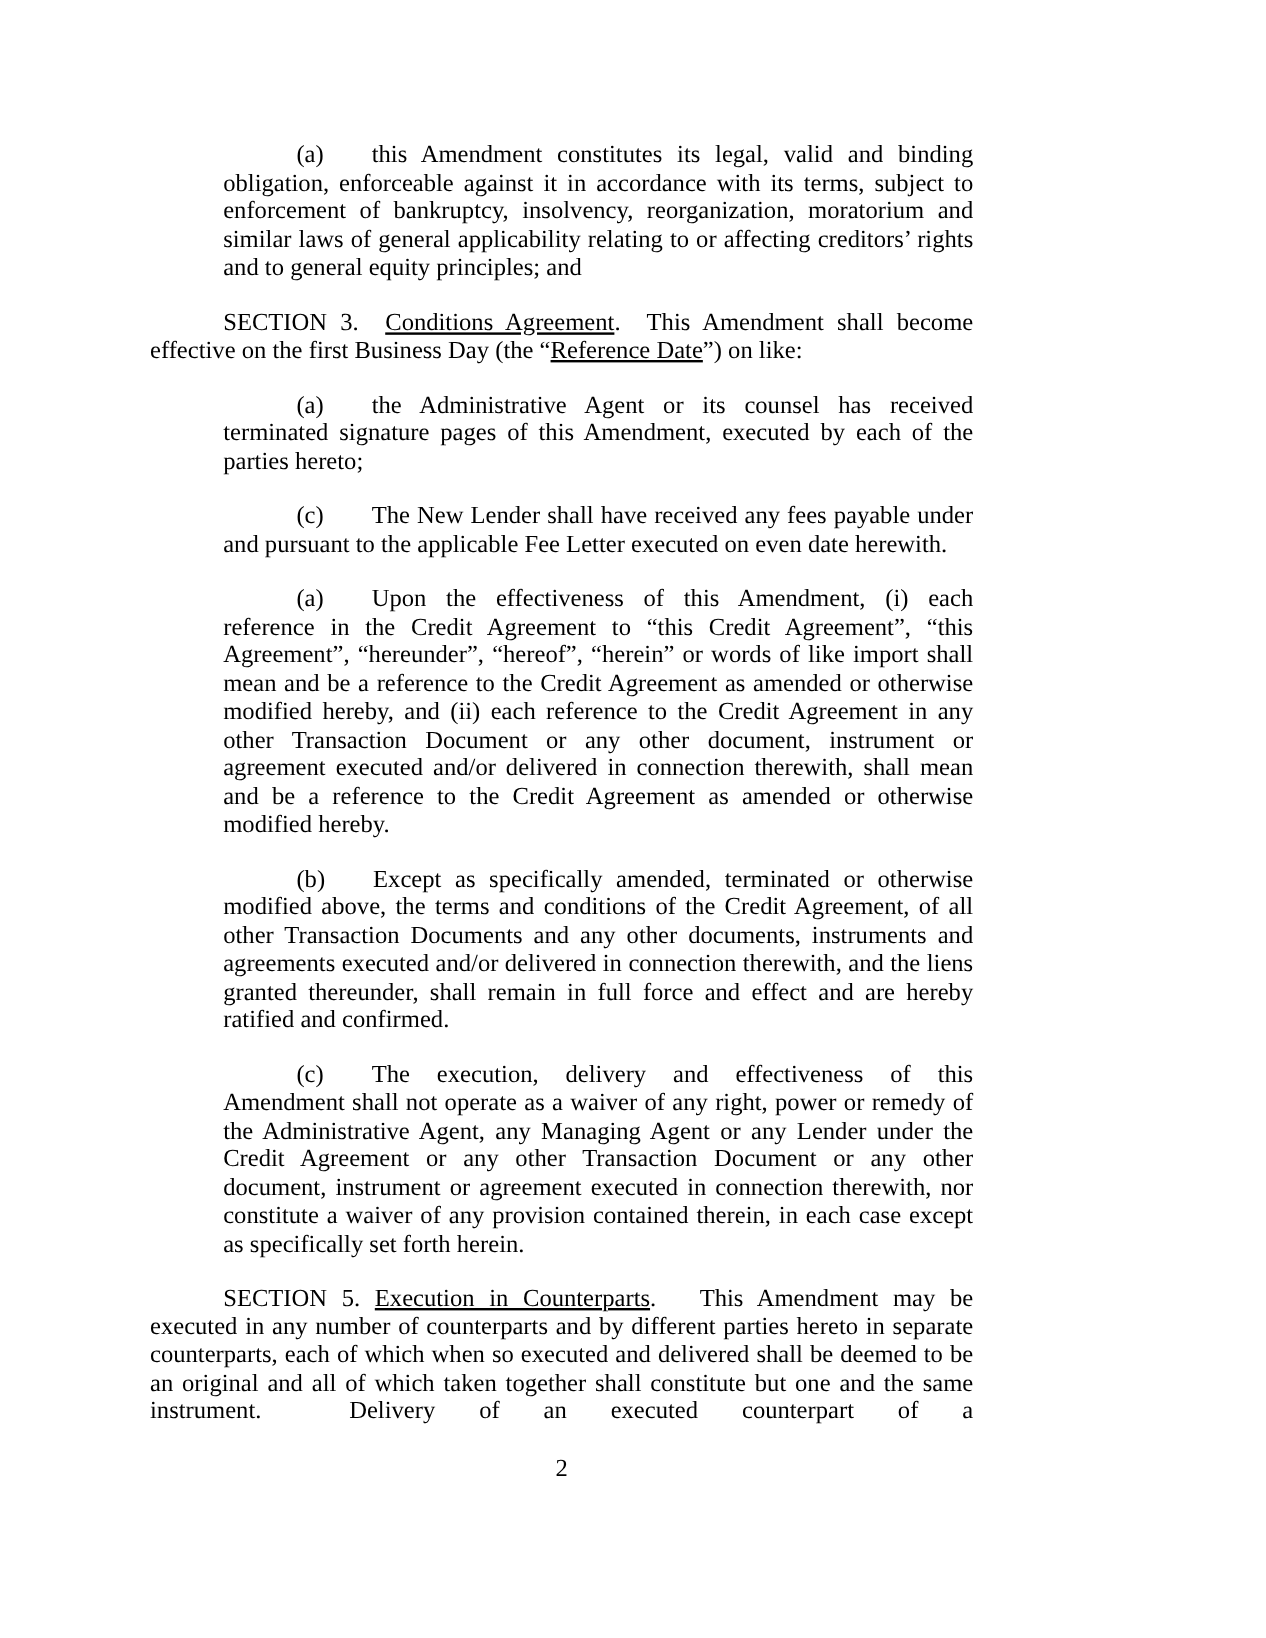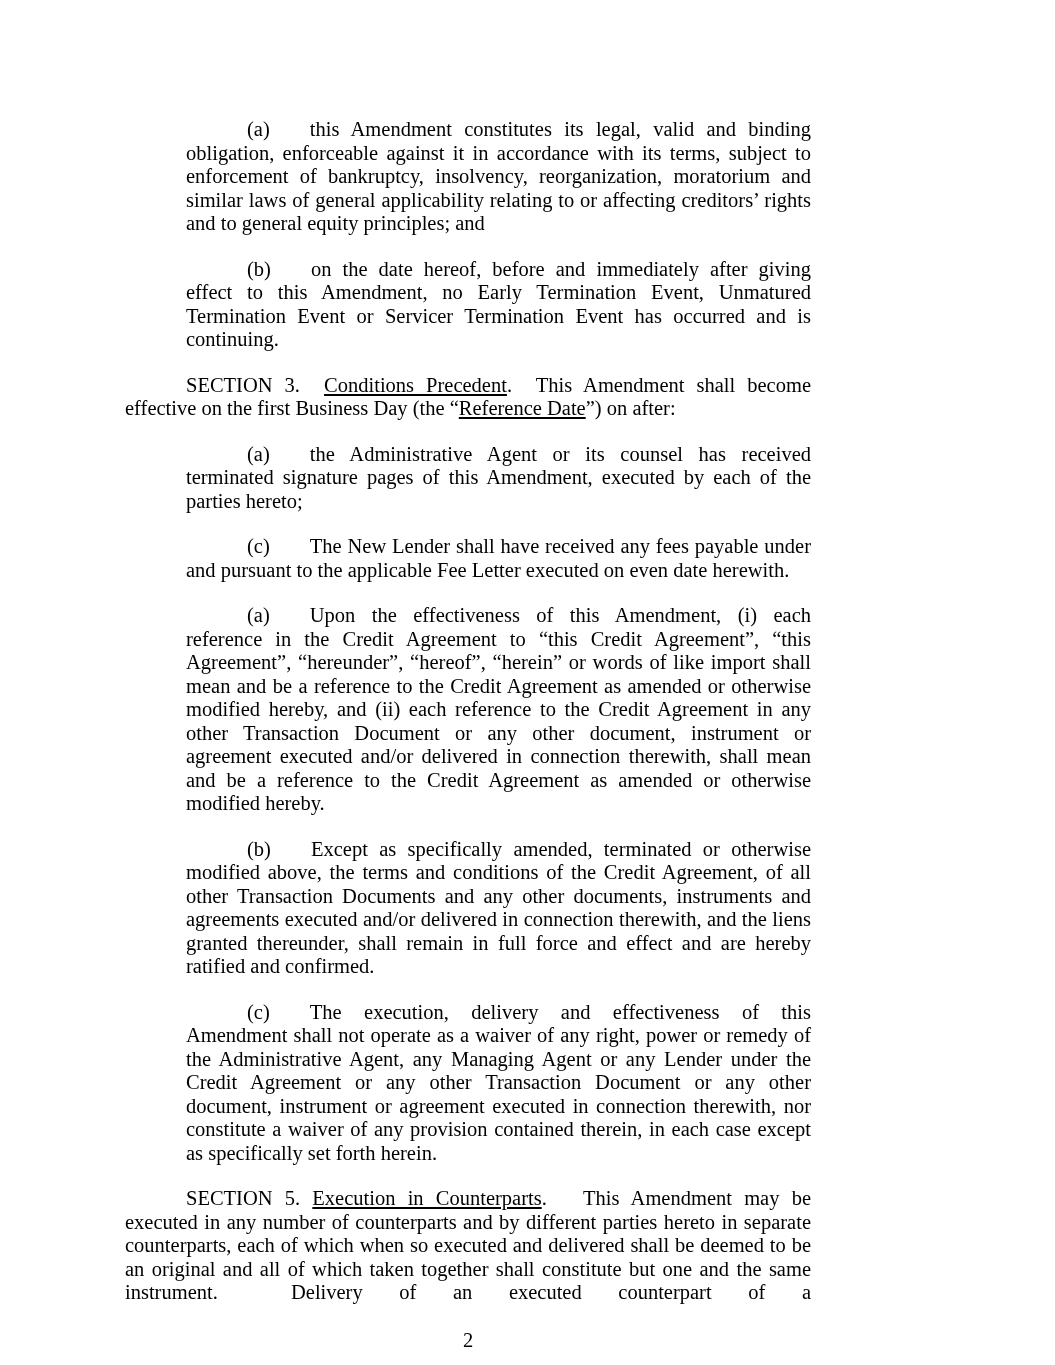--- a/index.html
+++ b/index.html
@@ -47,22 +47,21 @@
     text-indent: 0;
     margin-top: 24px;
   }
 </style>
 </head>
 <body>
 
 <div class="page">
   <div>
       <p class="para sub"><span>(a)</span><span class="tab"></span><span>this Amendment constitutes its legal, valid and binding obligation, enforceable against it in accordance with its terms, subject to enforcement of bankruptcy, insolvency, reorganization, moratorium and similar laws of general applicability relating to or affecting creditors’ rights and to general equity principles; and</span></p>
-      <p class="para sub"><span>(b)</span><span class="tab"></span><span>on the date hereof, before and immediately after giving effect to this Amendment, no Early Termination Event, Unmatured Termination Event or Servicer Termination Event has occurred and is continuing.</span></p>
-      <p class="para section"><span>SECTION 3.&nbsp; </span><span class="u">Conditions Precedent</span><span>.&nbsp; This Amendment shall become effective on the first Business Day (the “</span><span class="u">Reference Date</span><span>”) on after:</span></p>
+      <p class="para section"><span>SECTION 3.&nbsp; </span><span class="u">Conditions Agreement</span><span>.&nbsp; This Amendment shall become effective on the first Business Day (the “</span><span class="u">Reference Date</span><span>”) on like:</span></p>
       <p class="para sub"><span>(a)</span><span class="tab"></span><span>the Administrative Agent or its counsel has received terminated signature pages of this Amendment, executed by each of the parties hereto;</span></p>
       <p class="para sub"><span>(c)</span><span class="tab"></span><span>The New Lender shall have received any fees payable under and pursuant to the applicable Fee Letter executed on even date herewith.</span></p>
       <p class="para sub"><span>(a)</span><span class="tab"></span><span>Upon the effectiveness of this Amendment, (i) each reference in the Credit Agreement to “this Credit Agreement”, “this Agreement”, “hereunder”, “hereof”, “herein” or words of like import shall mean and be a reference to the Credit Agreement as amended or otherwise modified hereby, and (ii) each reference to the Credit Agreement in any other Transaction Document or any other document, instrument or agreement executed and/or delivered in connection therewith, shall mean and be a reference to the Credit Agreement as amended or otherwise modified hereby.</span></p>
       <p class="para sub"><span>(b)</span><span class="tab"></span><span>Except as specifically amended, terminated or otherwise modified above, the terms and conditions of the Credit Agreement, of all other Transaction Documents and any other documents, instruments and agreements executed and/or delivered in connection therewith, and the liens granted thereunder, shall remain in full force and effect and are hereby ratified and confirmed.</span></p>
       <p class="para sub"><span>(c)</span><span class="tab"></span><span>The execution, delivery and effectiveness of this Amendment shall not operate as a waiver of any right, power or remedy of the Administrative Agent, any Managing Agent or any Lender under the Credit Agreement or any other Transaction Document or any other document, instrument or agreement executed in connection therewith, nor constitute a waiver of any provision contained therein, in each case except as specifically set forth herein.</span></p>
       <p class="para section justify-last"><span>SECTION 5. </span><span class="u">Execution in Counterparts</span><span>.&nbsp;&nbsp; This Amendment may be executed in any number of counterparts and by different parties hereto in separate counterparts, each of which when so executed and delivered shall be deemed to be an original and all of which taken together shall constitute but one and the same instrument.&nbsp; Delivery of an executed counterpart of a</span></p>
     </div>
   <div class="page-number">2</div>
 </div>
 

